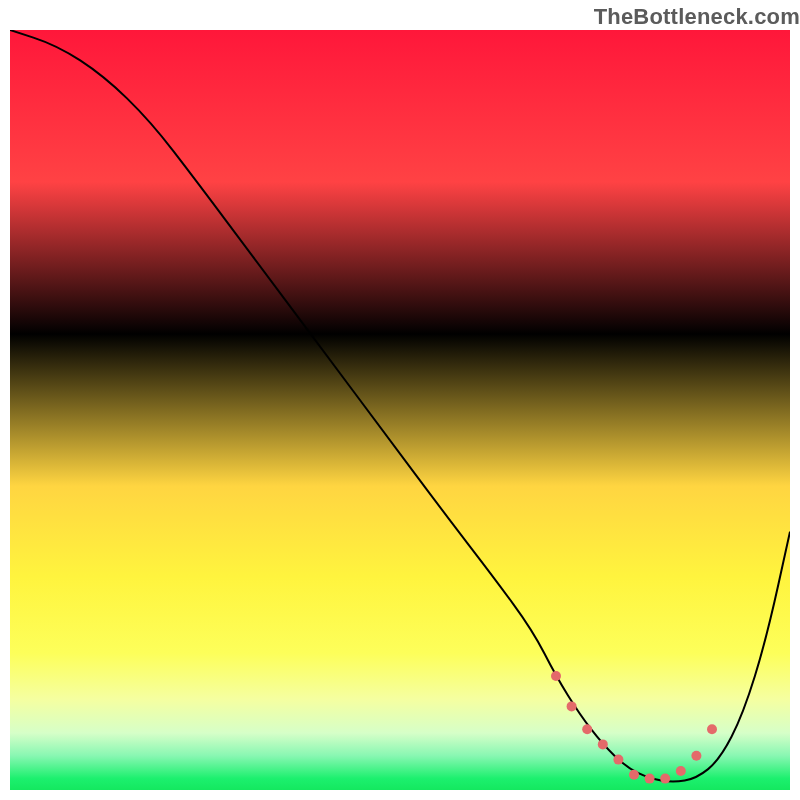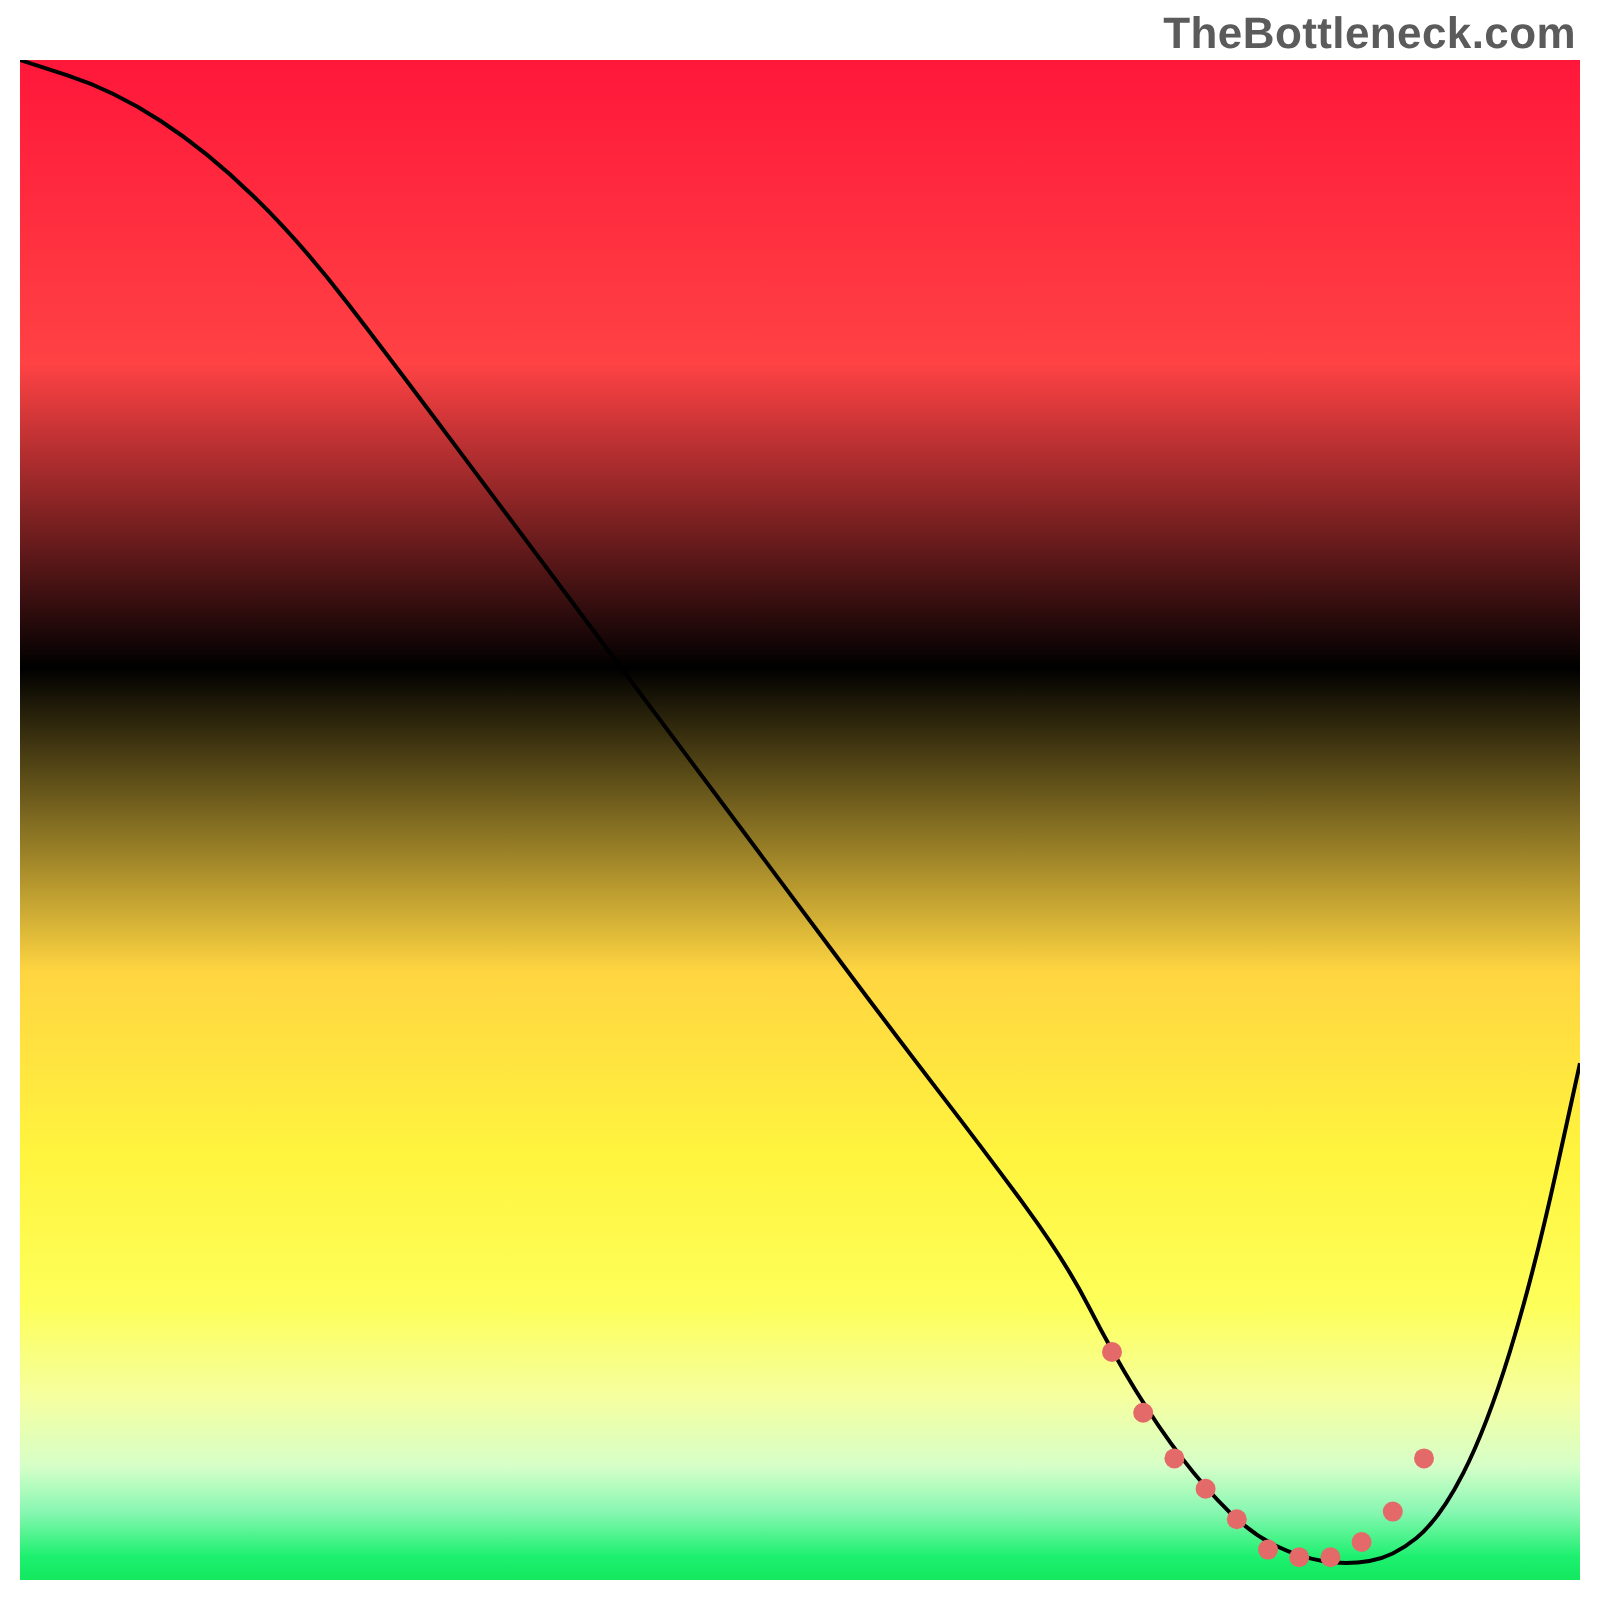--- a/index.html
+++ b/index.html
@@ -12,21 +12,21 @@
     font-family: Arial, Helvetica, sans-serif;
   }
   .stage {
     position: relative;
     width: 800px;
     height: 800px;
   }
   .watermark {
     position: absolute;
     top: 4px;
-    right: 12px;
+    right: 0;
     font-size: 22px;
     font-weight: 600;
     color: #5b5b5b;
     letter-spacing: 0.2px;
     user-select: none;
   }
   .plot {
     position: absolute;
     left: 10px;
     top: 30px;

